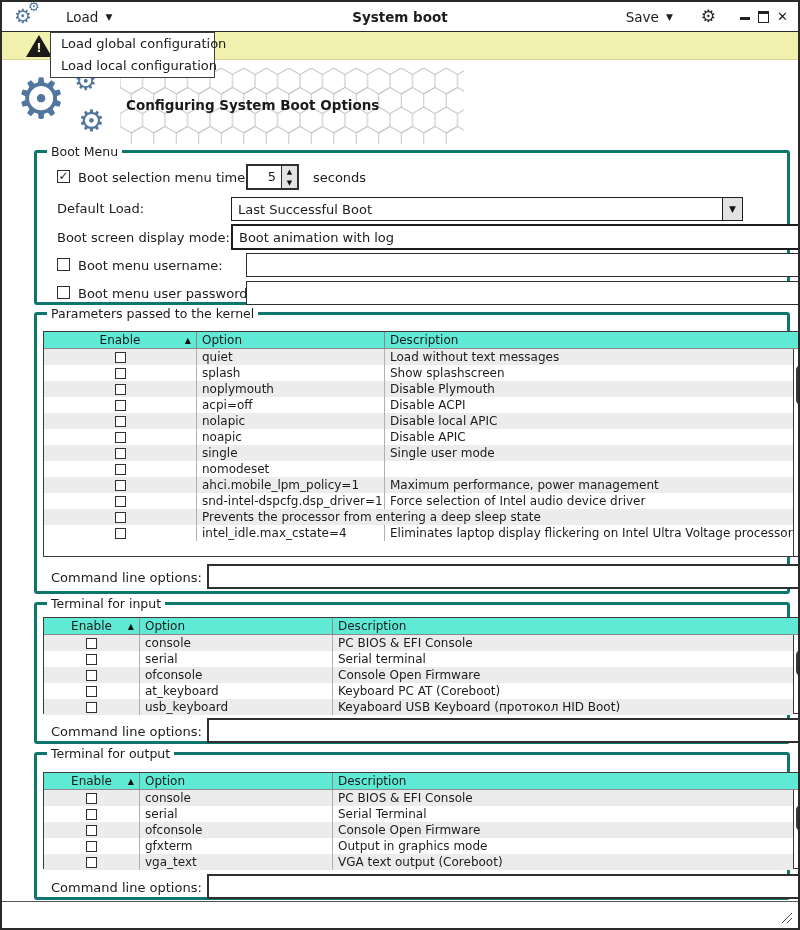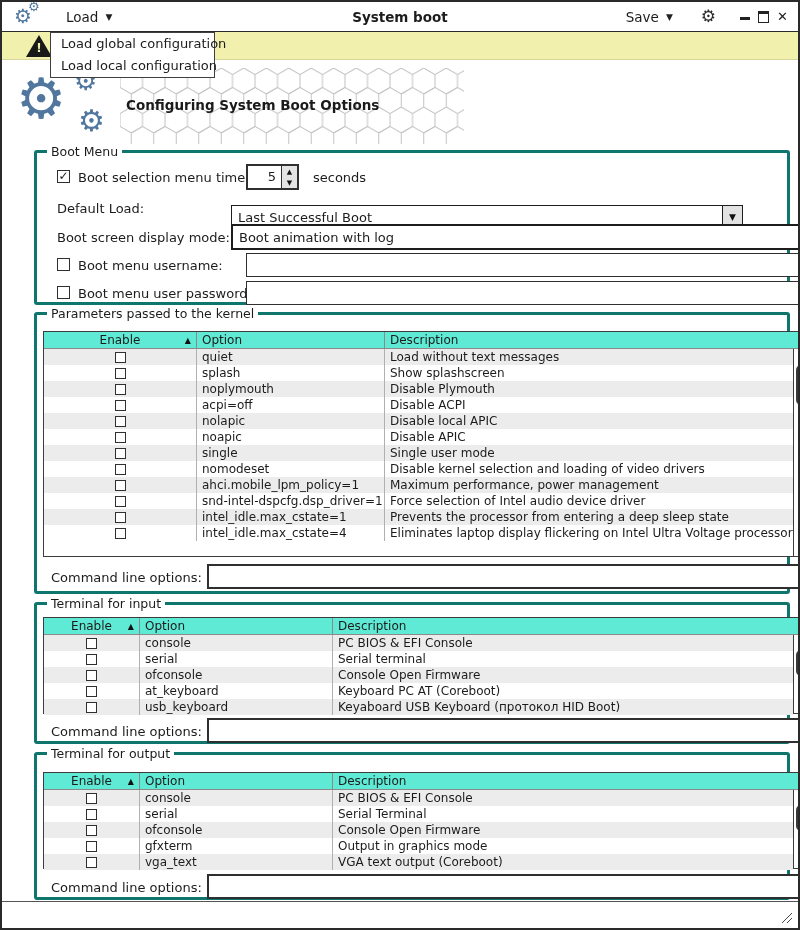--- a/index.html
+++ b/index.html
@@ -172,21 +172,21 @@
     <span class="spin" style="left:209px;top:11px;width:53px;height:26px;">
       <span class="spin-val">5</span>
       <span class="spin-btns">
           <span>▲</span>
           <span>▼</span>
         </span>
     </span>
     <span class="albl" style="left:276px;top:17px;">seconds</span>
 
     <span class="albl" style="left:20px;top:48px;">Default Load:</span>
-    <span class="combo" style="left:194px;top:52px;width:512px;height:24px;">
+    <span class="combo" style="left:194px;top:44px;width:512px;height:24px;">
       <span class="combo-text">Last Successful Boot</span>
       <span class="combo-btn">▼</span>
     </span>
 
     <span class="albl" style="left:20px;top:77px;">Boot screen display mode:</span>
     <span class="combo focused" style="left:194px;top:71px;width:590px;height:26px;">
       <span class="combo-text">Boot animation with log</span>
       <span class="combo-btn">▼</span>
     </span>
 
@@ -258,41 +258,39 @@
               <span class="cb cb-s"></span>
             </div>
             <div class="c c-op">single</div>
             <div class="c c-de">Single user mode</div>
           </div>
           <div class="trow">
             <div class="c c-en">
               <span class="cb cb-s"></span>
             </div>
             <div class="c c-op">nomodeset</div>
-            <div class="c c-de">Disable kernel selection and loading of video drivers</div>
           </div>
           <div class="trow">
             <div class="c c-en">
               <span class="cb cb-s"></span>
             </div>
             <div class="c c-op">ahci.mobile_lpm_policy=1</div>
             <div class="c c-de">Maximum performance, power management</div>
           </div>
           <div class="trow">
             <div class="c c-en">
               <span class="cb cb-s"></span>
             </div>
             <div class="c c-op">snd-intel-dspcfg.dsp_driver=1</div>
             <div class="c c-de">Force selection of Intel audio device driver</div>
           </div>
           <div class="trow">
             <div class="c c-en">
               <span class="cb cb-s"></span>
             </div>
-            <div class="c c-op">intel_idle.max_cstate=1</div>
             <div class="c c-de">Prevents the processor from entering a deep sleep state</div>
           </div>
           <div class="trow">
             <div class="c c-en">
               <span class="cb cb-s"></span>
             </div>
             <div class="c c-op">intel_idle.max_cstate=4</div>
             <div class="c c-de">Eliminates laptop display flickering on Intel Ultra Voltage processors</div>
           </div>
         </div>

